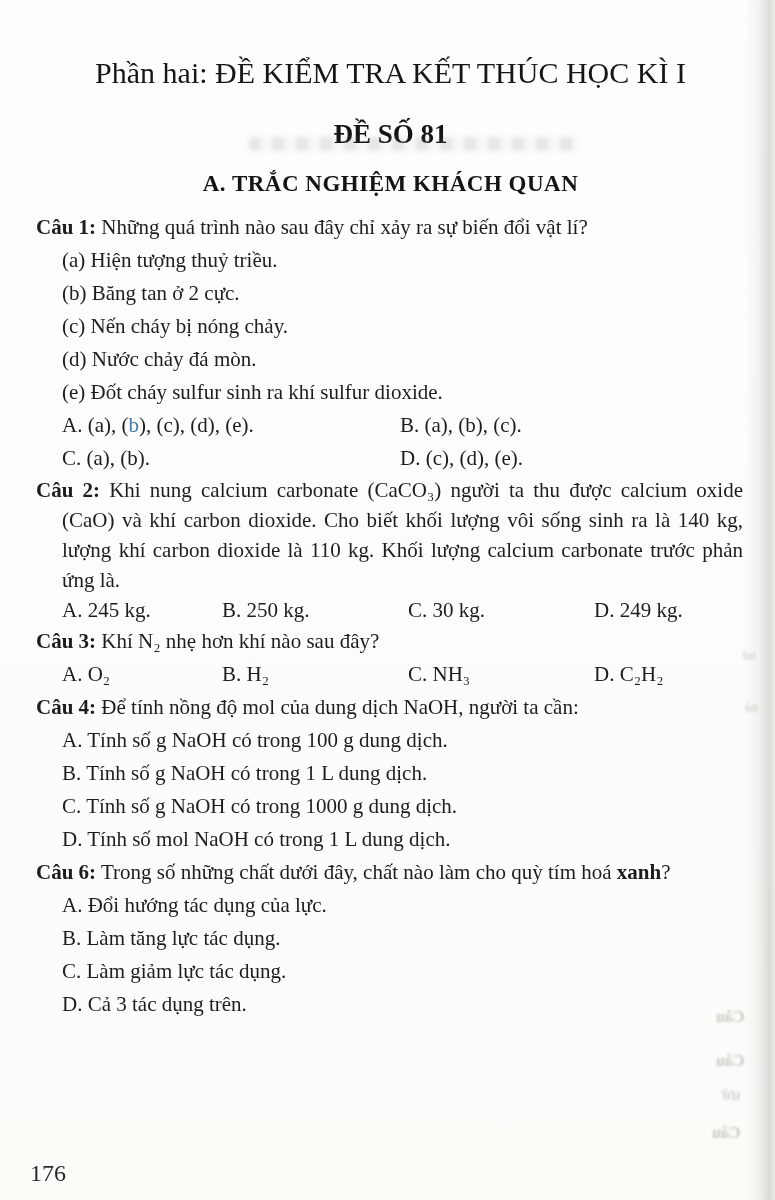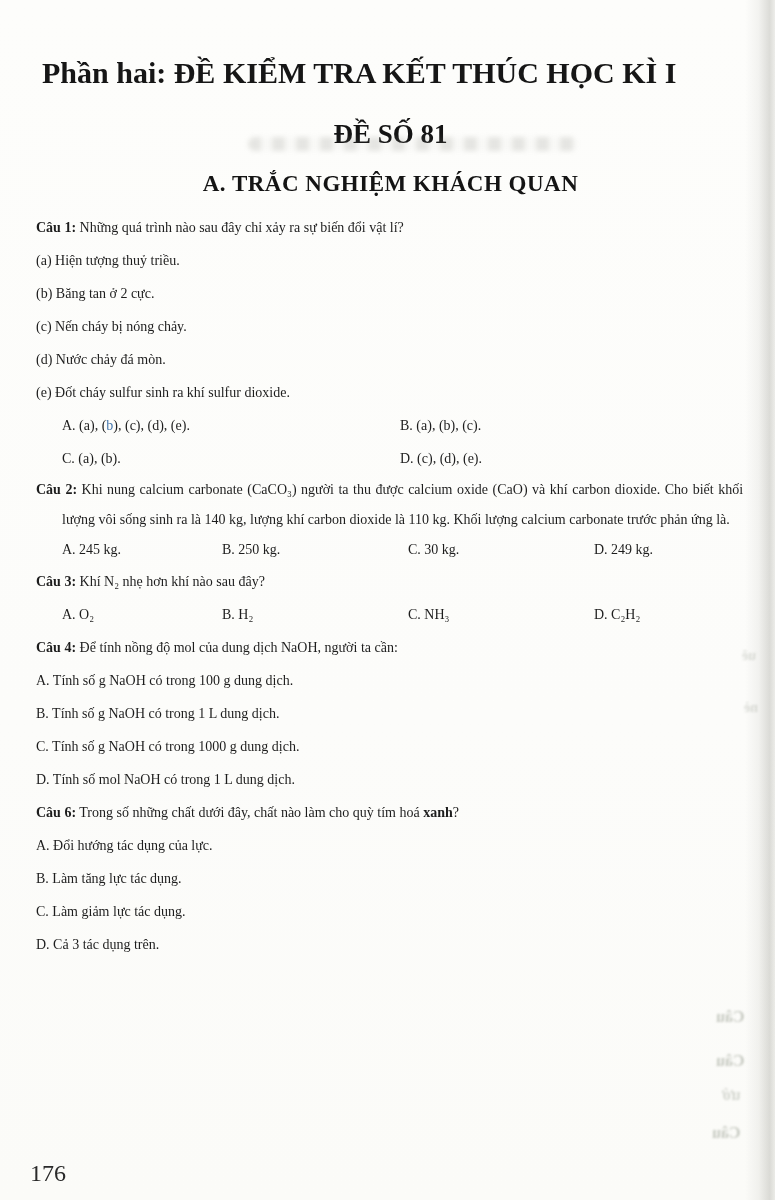--- a/index.html
+++ b/index.html
@@ -9,45 +9,46 @@
     height: 1200px;
     background: linear-gradient(180deg, #fdfdfb 0%, #fcfcfa 60%, #fbfbf8 100%);
     font-family: "Liberation Serif", "DejaVu Serif", serif;
     color: #1d1d1d;
     overflow: hidden;
   }
   .content { padding: 0 30px 0 36px; }
 
   .part-title {
     margin: 54px 6px 0 6px;
+    text-align: center;
     font-size: 30px;
-    font-weight: bold;
+    font-weight: normal;
     line-height: 38px;
     color: #161616;
   }
   .exam-title {
     margin-top: 27px;
     text-align: center;
     font-size: 27px;
     font-weight: bold;
     color: #141414;
   }
   .section-heading {
     margin-top: 21px;
     text-align: center;
     font-size: 23px;
     font-weight: bold;
     letter-spacing: 0.5px;
     color: #141414;
   }
 
-  .questions { margin-top: 14px; font-size: 14px; line-height: 33px; }
+  .questions { margin-top: 14px; font-size: 21px; line-height: 33px; }
   .q-head { }
   .q-label { font-weight: bold; }
-  .indent { }
+  .indent { margin-left: 26px; }
   .grid2 {
     display: grid;
     grid-template-columns: 338px auto;
     margin-left: 26px;
   }
   .grid4 {
     display: grid;
     grid-template-columns: 160px 186px 186px auto;
     margin-left: 26px;
   }

